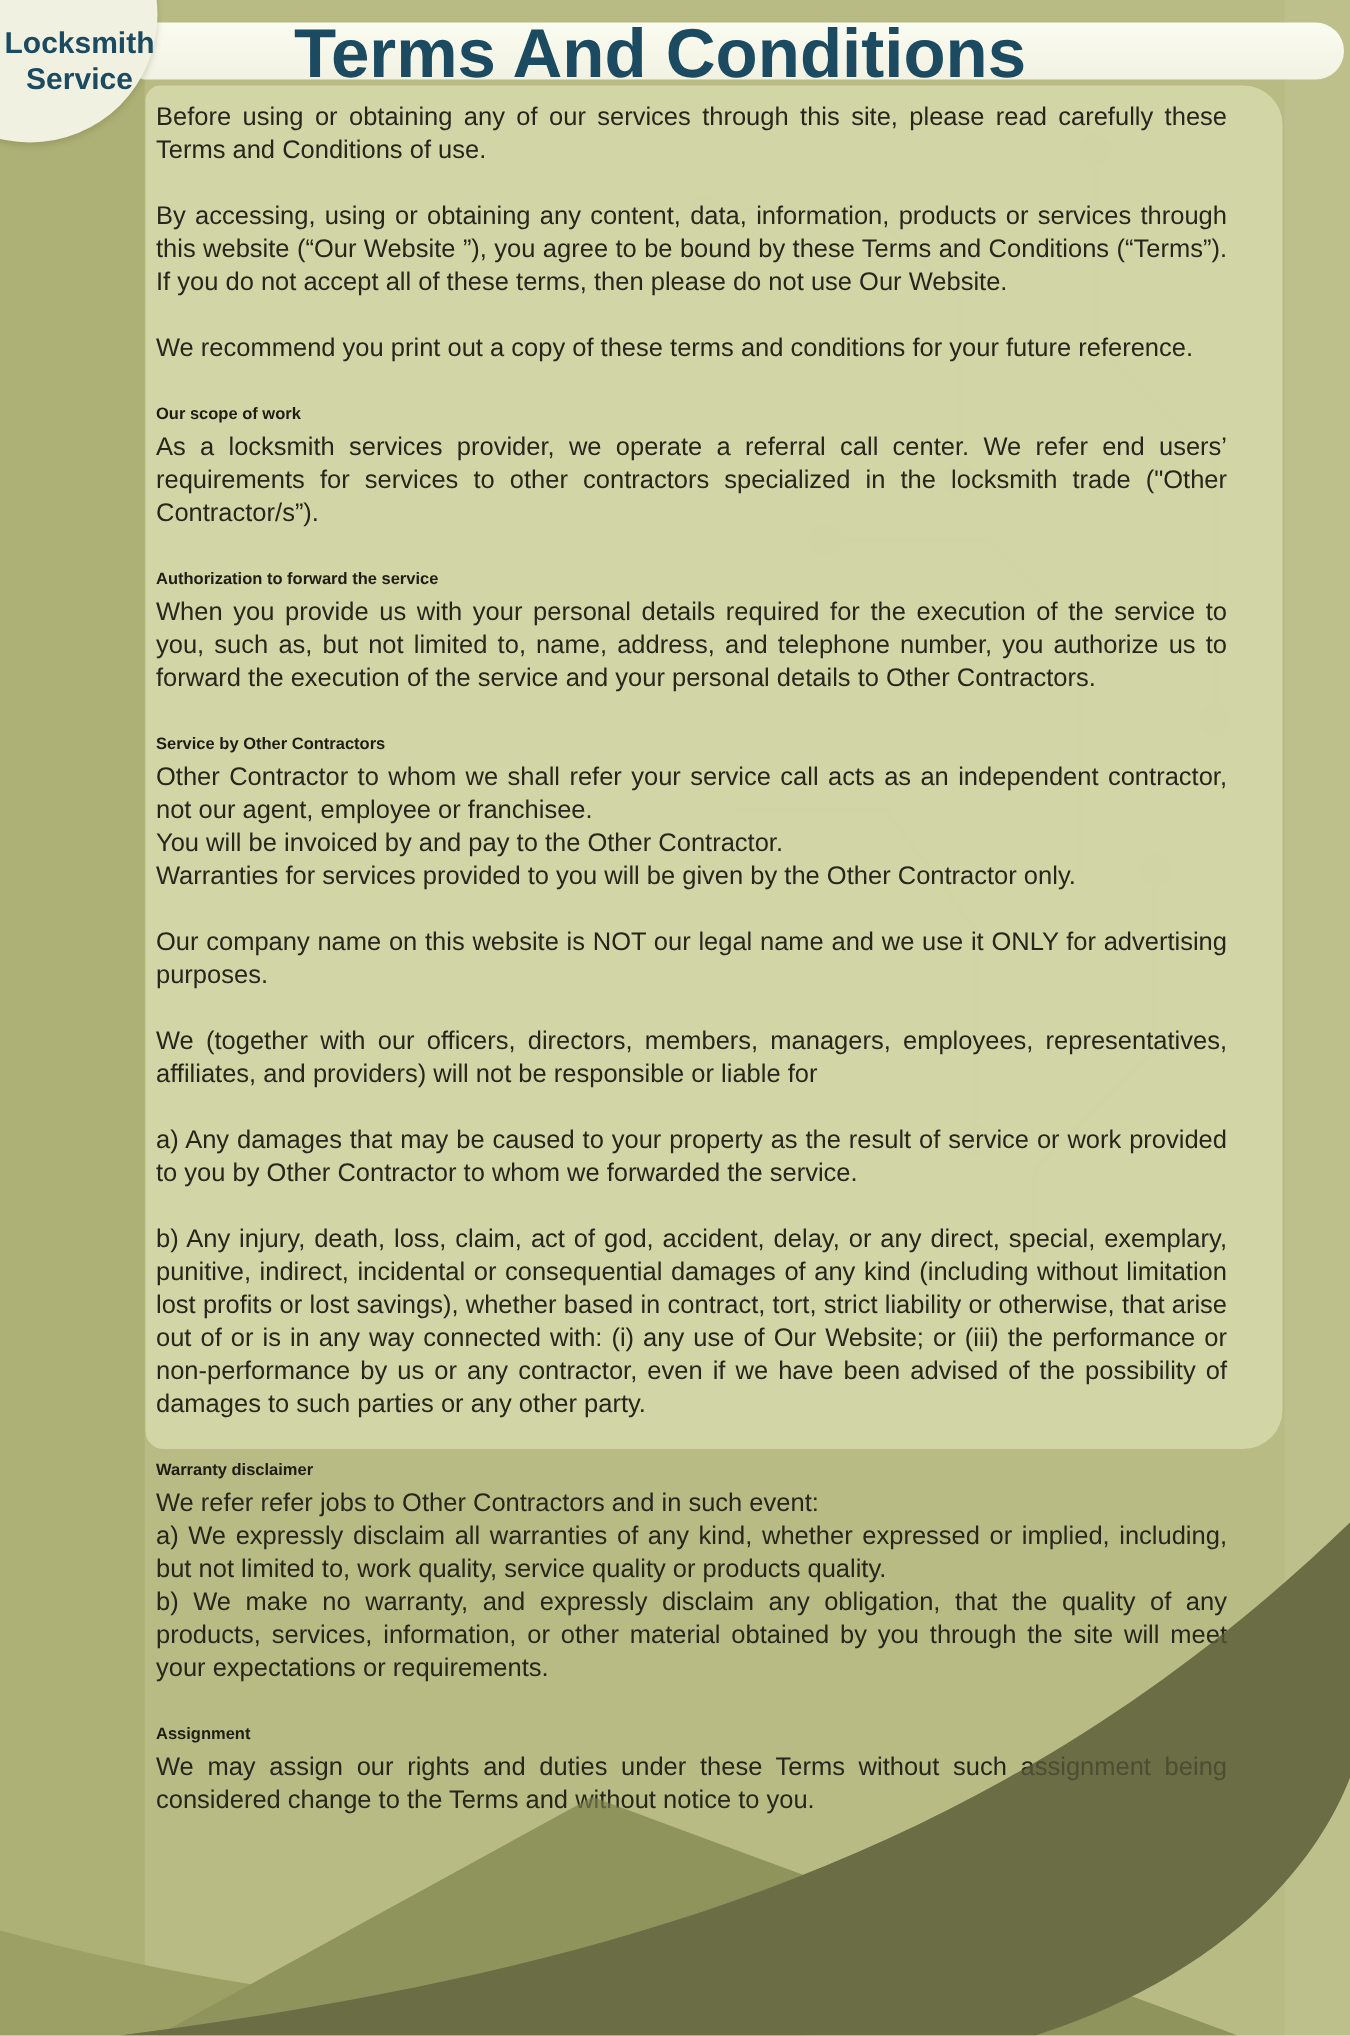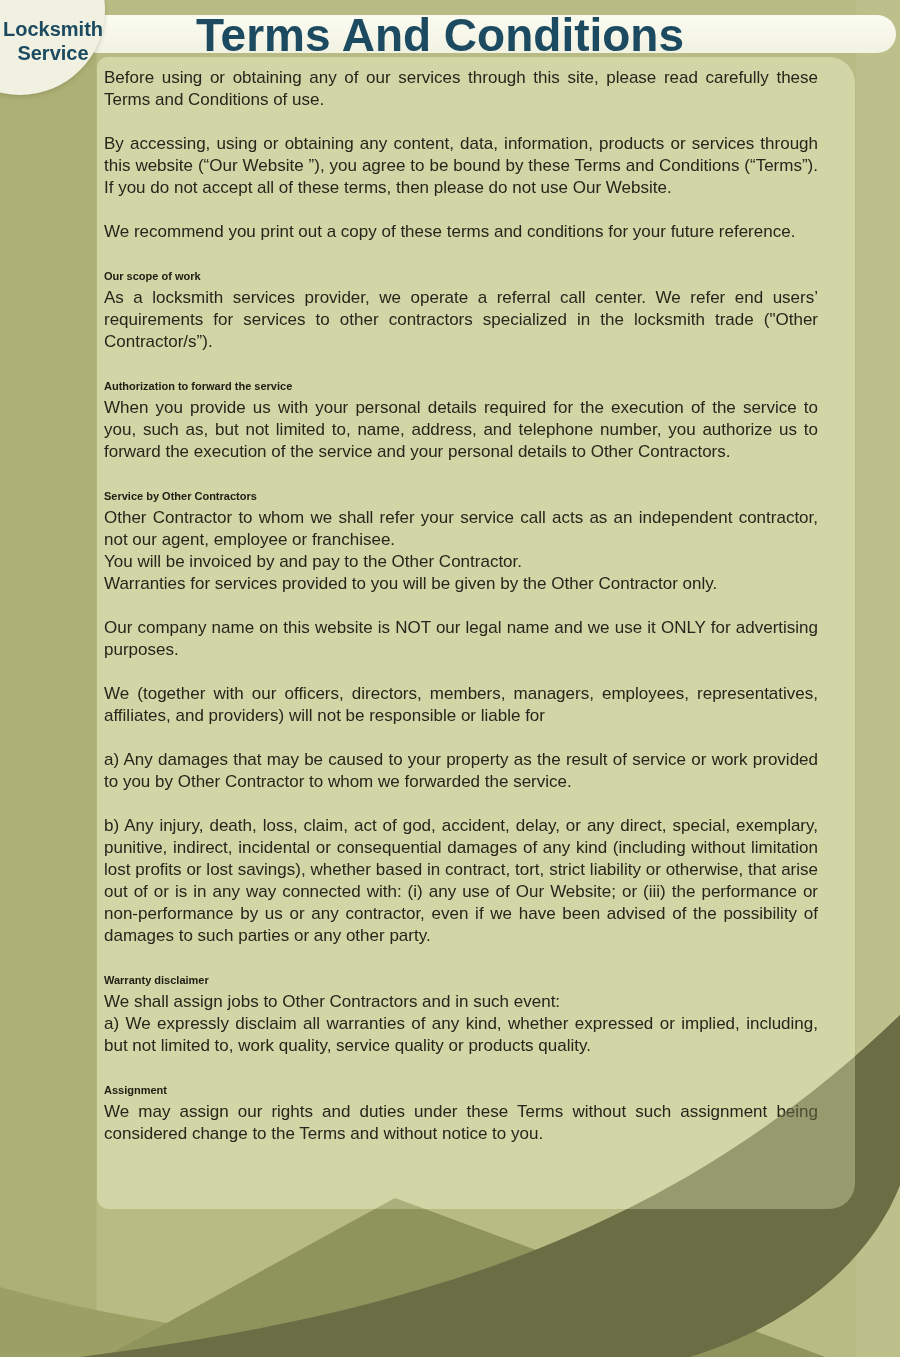--- a/index.html
+++ b/index.html
@@ -25,21 +25,21 @@
   .logo-circle{
     position:absolute;left:-65px;top:-75px;width:170px;height:170px;z-index:6;
     background:#f0f1e1;border-radius:50%;
     box-shadow:0 2px 4px rgba(90,92,50,.25);
   }
   .logo-text{
     position:absolute;left:62px;top:92px;width:112px;text-align:center;
     font-size:20px;line-height:24px;font-weight:bold;color:#1c4b61;
   }
   .panel{
-    position:absolute;left:97px;top:57px;width:758px;height:1152px;z-index:2;
+    position:absolute;left:97px;top:57px;width:758px;height:909px;z-index:2;
     background:rgba(211,214,166,0.95);
     border-radius:10px 26px 26px 12px;
     box-sizing:border-box;
     padding:10px 37px 0 7px;
   }
   .content{position:relative;z-index:4;color:#26261c;font-size:17px;line-height:22px;text-align:justify;}
   .para{margin:0 0 22px 0;}
   .heading{margin:0;font-size:11px;line-height:22px;font-weight:bold;color:#1d1d14;}
   .line-group{margin:0;}
 </style>
@@ -101,22 +101,23 @@
         <div class="line-group">We (together with our officers, directors, members, managers, employees, representatives, affiliates, and providers) will not be responsible or liable for</div>
       </div>
       <div class="para">
         <div class="line-group">a) Any damages that may be caused to your property as the result of service or work provided to you by Other Contractor to whom we forwarded the service.</div>
       </div>
       <div class="para">
         <div class="line-group">b) Any injury, death, loss, claim, act of god, accident, delay, or any direct, special, exemplary, punitive, indirect, incidental or consequential damages of any kind (including without limitation lost profits or lost savings), whether based in contract, tort, strict liability or otherwise, that arise out of or is in any way connected with: (i) any use of Our Website; or (iii) the performance or non-performance by us or any contractor, even if we have been advised of the possibility of damages to such parties or any other party.</div>
       </div>
       <div class="heading">Warranty disclaimer</div>
       <div class="para">
-        <div class="line-group">We shall assign jobs to Other Contractors and in such event:</div>
+        <div class="line-group">We refer refer jobs to Other Contractors and in such event:</div>
         <div class="line-group">a) We expressly disclaim all warranties of any kind, whether expressed or implied, including, but not limited to, work quality, service quality or products quality.</div>
+        <div class="line-group">b) We make no warranty, and expressly disclaim any obligation, that the quality of any products, services, information, or other material obtained by you through the site will meet your expectations or requirements.</div>
       </div>
       <div class="heading">Assignment</div>
       <div class="para">
         <div class="line-group">We may assign our rights and duties under these Terms without such assignment being considered change to the Terms and without notice to you.</div>
       </div>
     </div>
 </div>
 
 <svg class="deco-svg deco-over" viewBox="0 0 900 430">
   <path d="M105,430 L395,271 L825,430 Z" fill="#8f935c"></path>

